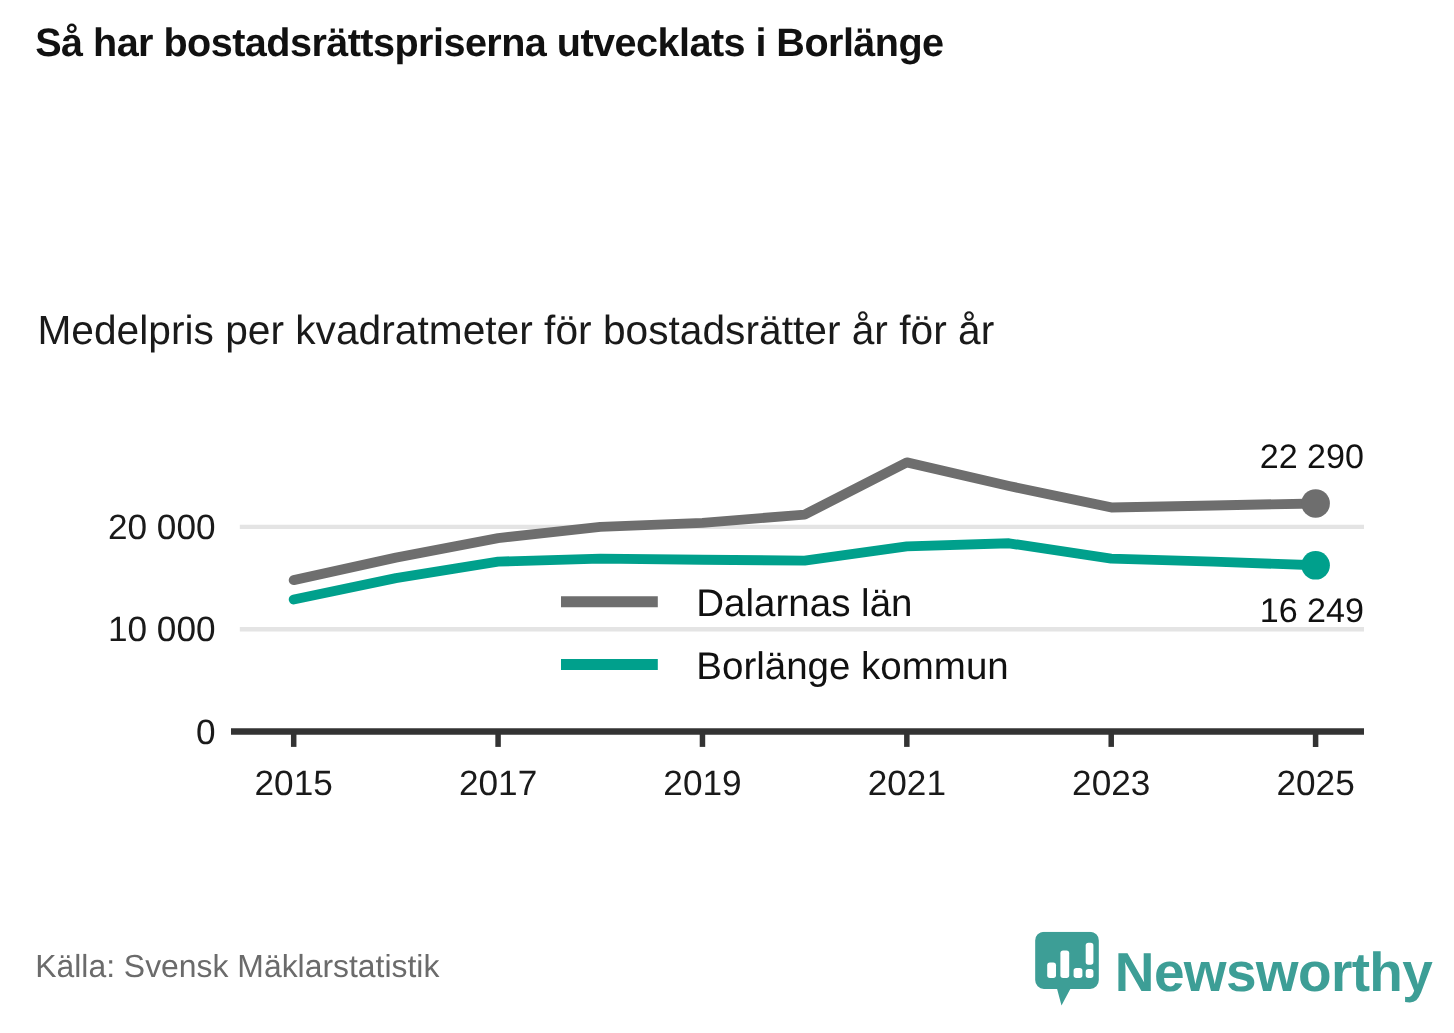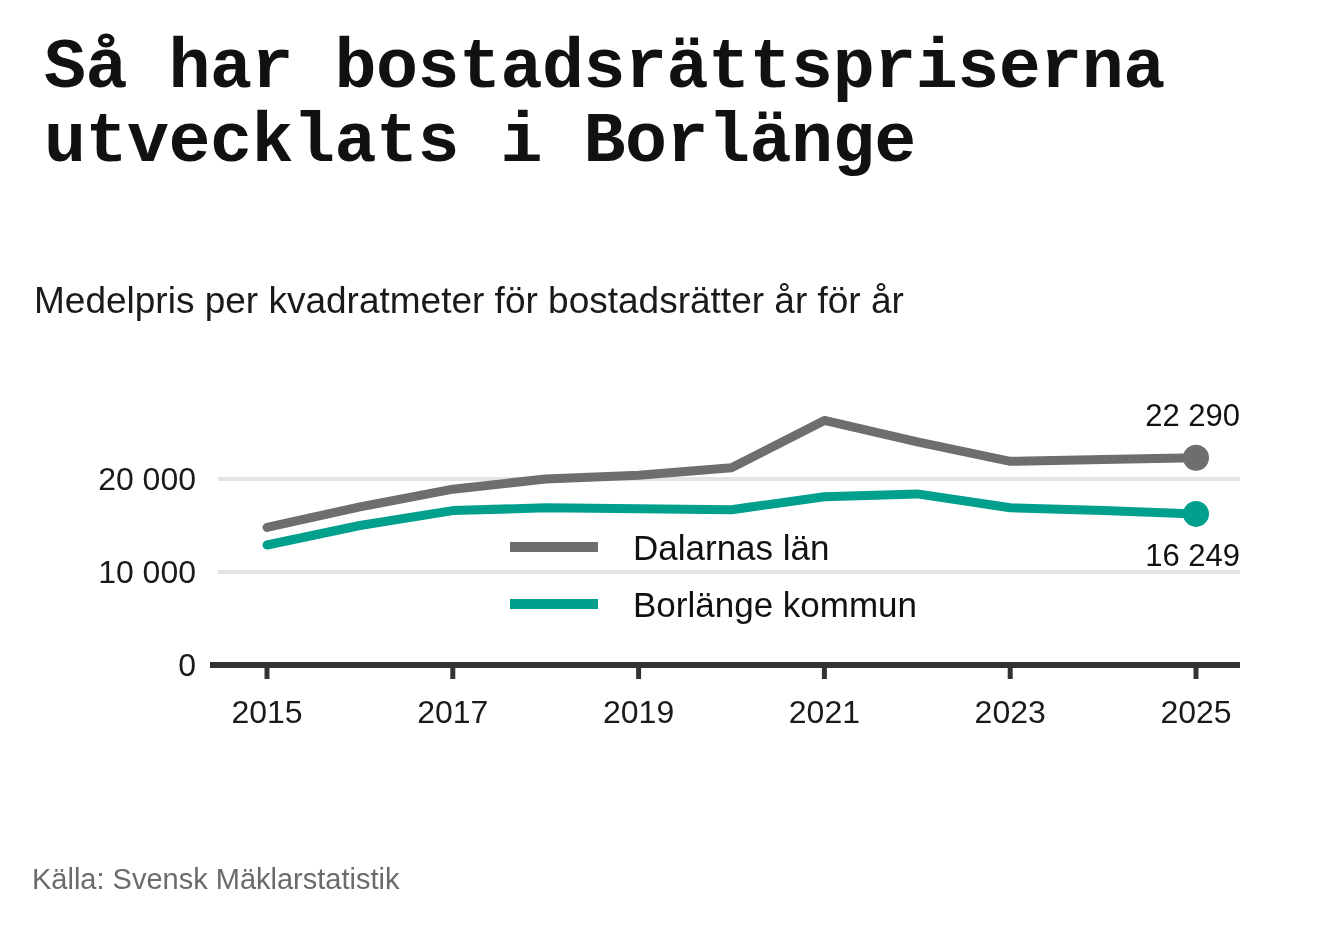--- a/index.html
+++ b/index.html
@@ -24,27 +24,27 @@
   }
 
   
   .header {
     position: absolute;
     left: 32px;
     top: 20px;
     width: 1260px;
   }
   .chart-title {
-    font-size: 70px;
+    font-size: 36px;
     line-height: 1.05;
     font-weight: 700;
     letter-spacing: -0.5px;
     color: #111111;
-    margin: 12px;
-    font-family: Liberation Mono, monospace;
+    margin: 0;
+    font-family: Liberation Sans, sans-serif;
     max-width: 1180px;
   }
   .chart-subtitle {
     position: absolute;
     left: 32px;
     top: 278px;
     font-size: 37px;
     line-height: 1.15;
     font-weight: 400;
     color: #1a1a1a;
@@ -178,15 +178,28 @@
           <line x1="510" y1="167" x2="598" y2="167" stroke="#6e6e6e" stroke-width="10" stroke-linecap="butt"></line>
           <text x="633" y="180" class="legend-text">Dalarnas län</text>
           <line x1="510" y1="224" x2="598" y2="224" stroke="#00a08c" stroke-width="10" stroke-linecap="butt"></line>
           <text x="633" y="237" class="legend-text">Borlänge kommun</text>
         </g>
     </svg>
   </div>
 
   <div class="footer">
     <div class="source-text">Källa: Svensk Mäklarstatistik</div>
+    <div class="brand">
+      <span>
+        <svg width="58" height="68" viewBox="0 0 58 68" aria-hidden="true">
+          <path d="M8 0 H50 A8 8 0 0 1 58 8 V44 A8 8 0 0 1 50 52 H32 L24 67 L20 52 H8 A8 8 0 0 1 0 44 V8 A8 8 0 0 1 8 0 Z" fill="#3d9e96"></path>
+          <rect x="11" y="28" width="8" height="14" rx="2.5" fill="#ffffff"></rect>
+          <rect x="23" y="17" width="8" height="25" rx="2.5" fill="#ffffff"></rect>
+          <rect x="35" y="33" width="8" height="9" rx="2.5" fill="#ffffff"></rect>
+          <rect x="46" y="10" width="7" height="20" rx="2.5" fill="#ffffff"></rect>
+          <rect x="46" y="34" width="7" height="8" rx="2.5" fill="#ffffff"></rect>
+        </svg>
+      </span>
+      <span class="brand-name">Newsworthy</span>
+    </div>
   </div>
 
 </div>
 
 </body></html>

